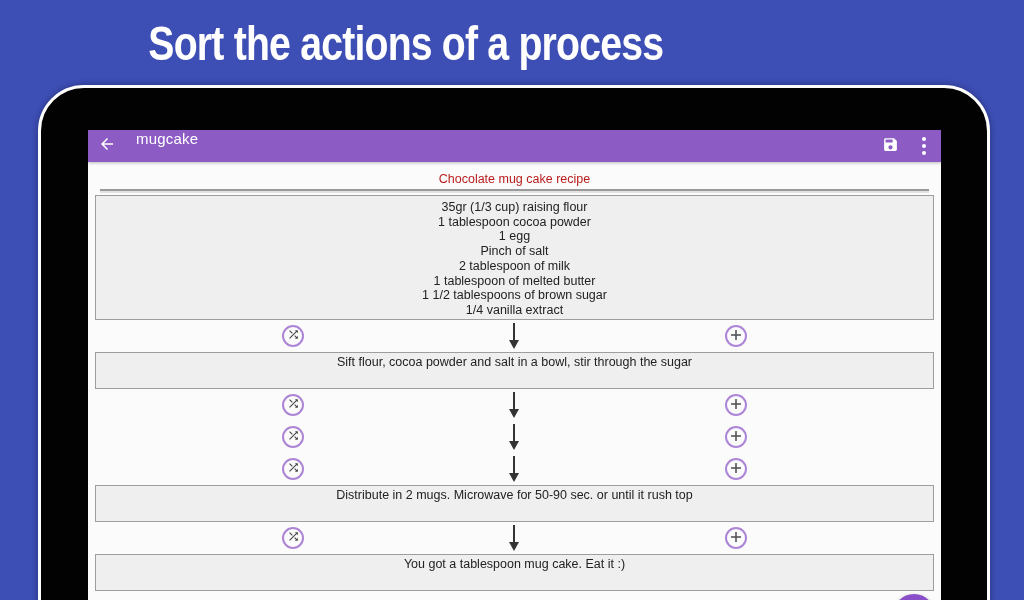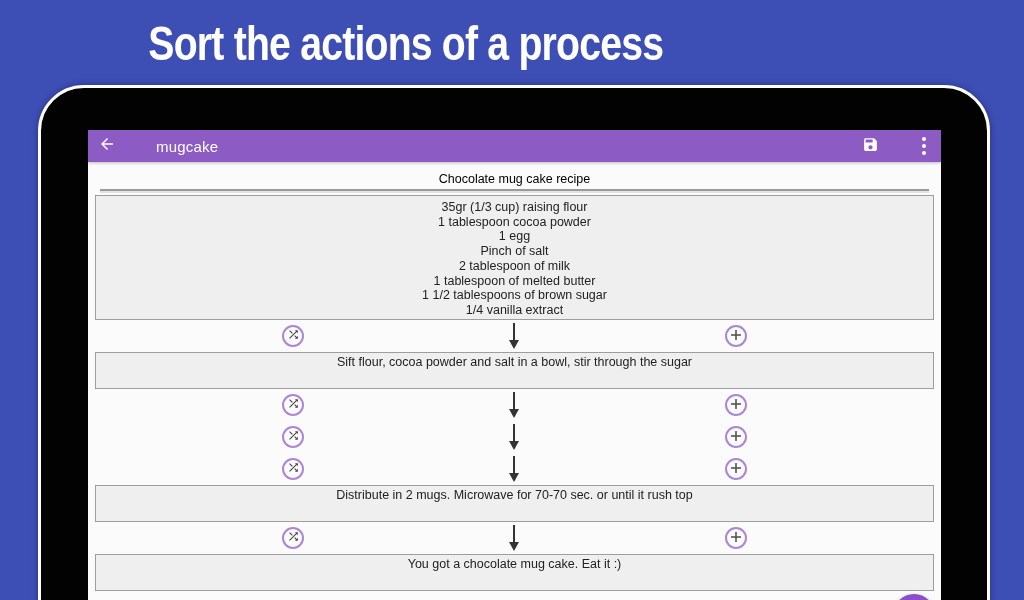--- a/index.html
+++ b/index.html
@@ -46,24 +46,23 @@
     left: 47px; top: 42px;          
     width: 853px; height: 560px;
     background: #FBFBFB;
     overflow: hidden;
   }
 
   
   .toolbar {
     position: absolute; left: 0; top: 0; width: 100%; height: 32px;
     background: #8C5BC4;
-    display: flex; align-items: center;
+    display: flex; 
     box-shadow: 0 1px 3px rgba(0,0,0,0.25);
     z-index: 5;
-    gap: 20px;
   }
   .toolbar .back-btn {
     width: 38px; height: 32px;
     display: flex; align-items: center; justify-content: center;
     cursor: pointer;
   }
   .toolbar-title {
     color: #ffffff; font-size: 15px; font-weight: 500;
     margin-left: 10px;
     letter-spacing: 0.2px;
@@ -77,21 +76,21 @@
   .dots { display: flex; flex-direction: column; gap: 3px; }
   .dots i { width: 4px; height: 4px; border-radius: 50%; background: #fff; }
 
   
   .content {
     position: absolute; left: 0; top: 32px; width: 100%; height: 528px;
   }
   .process-title {
     margin-top: 9px;
     text-align: center;
-    color: #000000;
+    color: #b91c1c;
     font-size: 12.5px;
     height: 16px;
     line-height: 16px;
   }
   .title-underline {
     margin: 2px 12px 0 12px;
     height: 4px;
     border-top: 2px solid #9a9a9a;
     border-bottom: 2px solid #e2e2e2;
   }
@@ -280,43 +279,43 @@
               </svg>
           </span>
           <button class="circle-btn add-btn">
             <span><svg width="12" height="12" viewBox="0 0 12 12">
                   <line x1="6" y1="1" x2="6" y2="11" stroke="#555555" stroke-width="1.6"></line>
                   <line x1="1" y1="6" x2="11" y2="6" stroke="#555555" stroke-width="1.6"></line>
                 </svg></span>
           </button>
         </div>
 
-        <div class="step-box step-single">Distribute in 2 mugs. Microwave for 70-70 sec. or until it rush top</div>
-
-        <div class="connector">
-          <button class="circle-btn shuffle-btn">
-            <span><svg width="13" height="13" viewBox="0 0 24 24">
-                  <path fill="#444444" d="M10.59 9.17L5.41 4 4 5.41l5.17 5.17 1.42-1.41zM14.5 4l2.04 2.04L4 18.59 5.41 20 17.96 7.46 20 9.5V4h-5.5zm.33 9.41l-1.41 1.41 3.13 3.13L14.5 20H20v-5.5l-2.04 2.04-3.13-3.13z"></path>
-                </svg></span>
-          </button>
-          <span class="down-arrow">
-            <svg width="16" height="26" viewBox="0 0 16 26">
-                <line x1="8" y1="0" x2="8" y2="19" stroke="#333333" stroke-width="2"></line>
-                <path d="M3,17 L13,17 L8,26 Z" fill="#333333"></path>
-              </svg>
-          </span>
-          <button class="circle-btn add-btn">
-            <span><svg width="12" height="12" viewBox="0 0 12 12">
-                  <line x1="6" y1="1" x2="6" y2="11" stroke="#555555" stroke-width="1.6"></line>
-                  <line x1="1" y1="6" x2="11" y2="6" stroke="#555555" stroke-width="1.6"></line>
-                </svg></span>
-          </button>
-        </div>
-
-        <div class="step-box step-single">You got a chocolate mug cake. Eat it :)</div>
+        <div class="step-box step-single">Distribute in 2 mugs. Microwave for 50-90 sec. or until it rush top</div>
+
+        <div class="connector">
+          <button class="circle-btn shuffle-btn">
+            <span><svg width="13" height="13" viewBox="0 0 24 24">
+                  <path fill="#444444" d="M10.59 9.17L5.41 4 4 5.41l5.17 5.17 1.42-1.41zM14.5 4l2.04 2.04L4 18.59 5.41 20 17.96 7.46 20 9.5V4h-5.5zm.33 9.41l-1.41 1.41 3.13 3.13L14.5 20H20v-5.5l-2.04 2.04-3.13-3.13z"></path>
+                </svg></span>
+          </button>
+          <span class="down-arrow">
+            <svg width="16" height="26" viewBox="0 0 16 26">
+                <line x1="8" y1="0" x2="8" y2="19" stroke="#333333" stroke-width="2"></line>
+                <path d="M3,17 L13,17 L8,26 Z" fill="#333333"></path>
+              </svg>
+          </span>
+          <button class="circle-btn add-btn">
+            <span><svg width="12" height="12" viewBox="0 0 12 12">
+                  <line x1="6" y1="1" x2="6" y2="11" stroke="#555555" stroke-width="1.6"></line>
+                  <line x1="1" y1="6" x2="11" y2="6" stroke="#555555" stroke-width="1.6"></line>
+                </svg></span>
+          </button>
+        </div>
+
+        <div class="step-box step-single">You got a tablespoon mug cake. Eat it :)</div>
 
         <div class="fab">
           
         </div>
 
       </div>
     </div>
   </div>
 </div>
 

